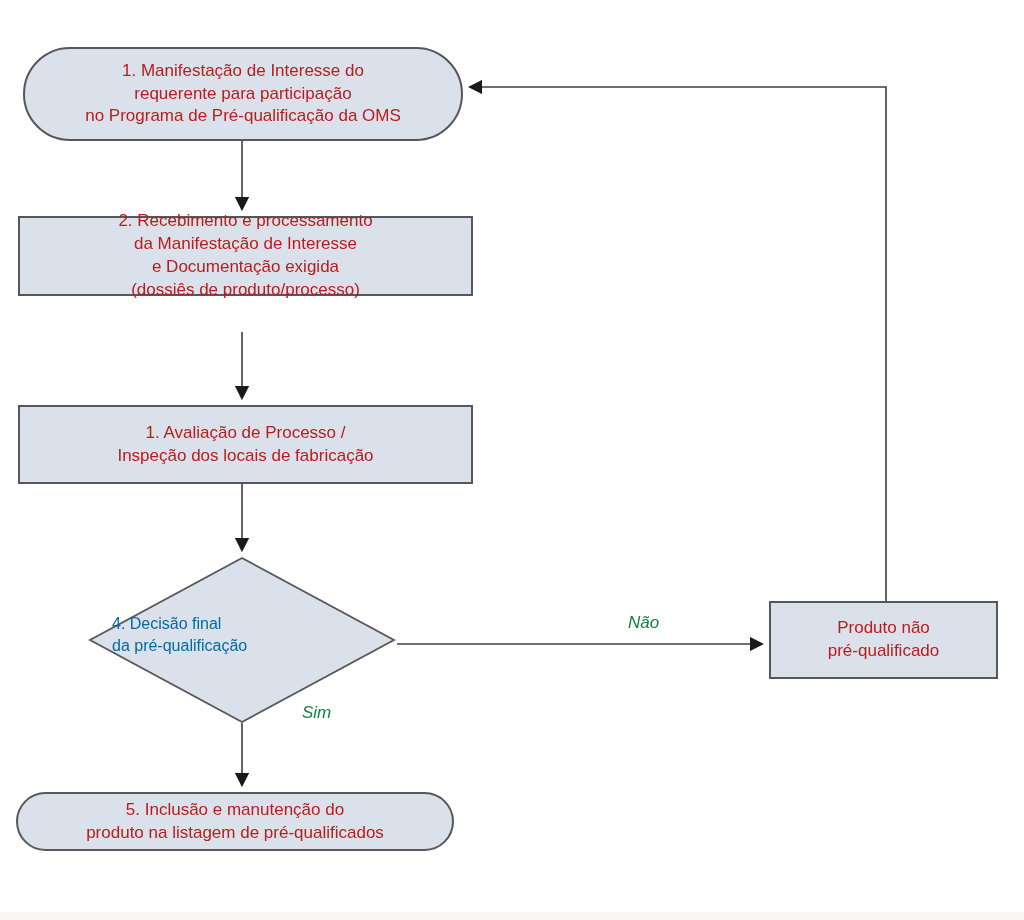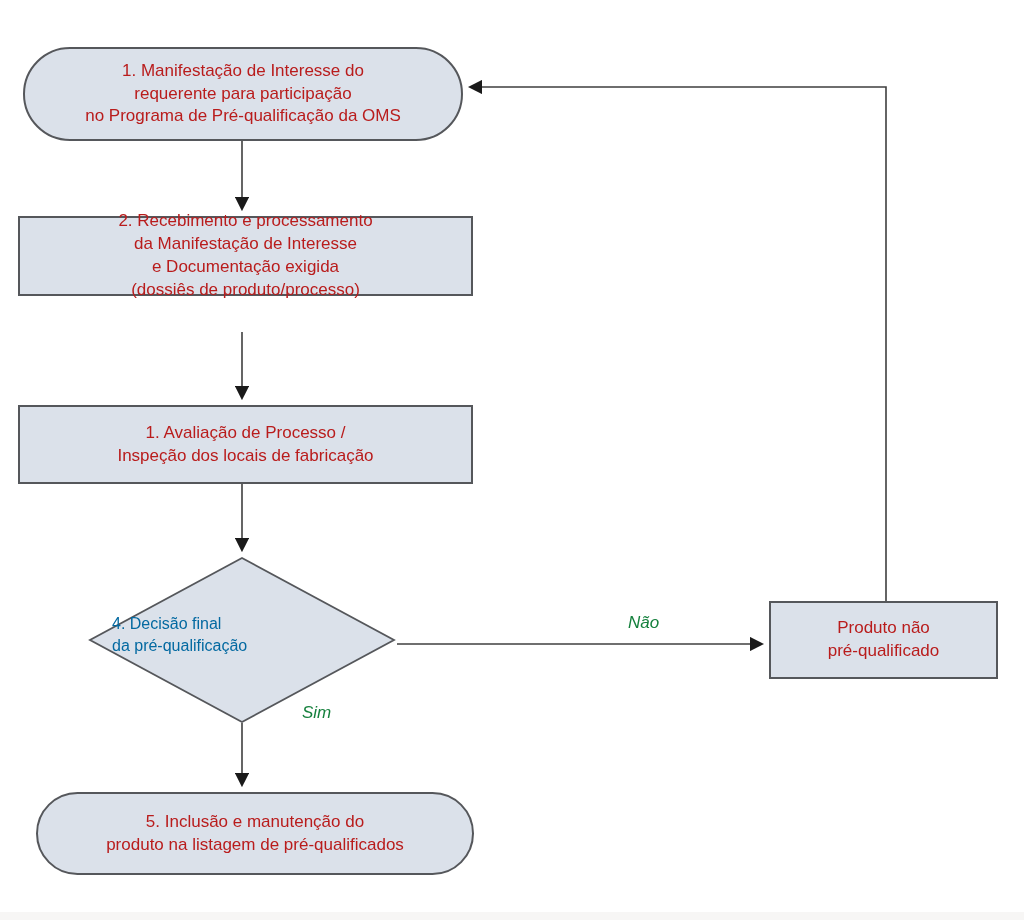--- a/index.html
+++ b/index.html
@@ -35,21 +35,21 @@
     font-size: 17px;
     line-height: 1.35;
   }
   .node .node-label {
     white-space: pre-line;
     padding: 2px 8px;
   }
   .stadium-1 { left: 23px; top: 47px; width: 440px; height: 94px; border-radius: 47px; }
   .rect-2    { left: 18px; top: 216px; width: 455px; height: 80px; }
   .rect-3    { left: 18px; top: 405px; width: 455px; height: 79px; }
-  .stadium-5 { left: 36px; top: 792px; width: 438px; height: 83px; border-radius: 42px; }
+  .stadium-5 { left: 16px; top: 792px; width: 438px; height: 59px; border-radius: 42px; }
   .rect-np   { left: 769px; top: 601px; width: 229px; height: 78px; }
 
   .diamond-svg {
     position: absolute;
     left: 88px;
     top: 556px;
     width: 308px;
     height: 168px;
   }
   .diamond-label {

